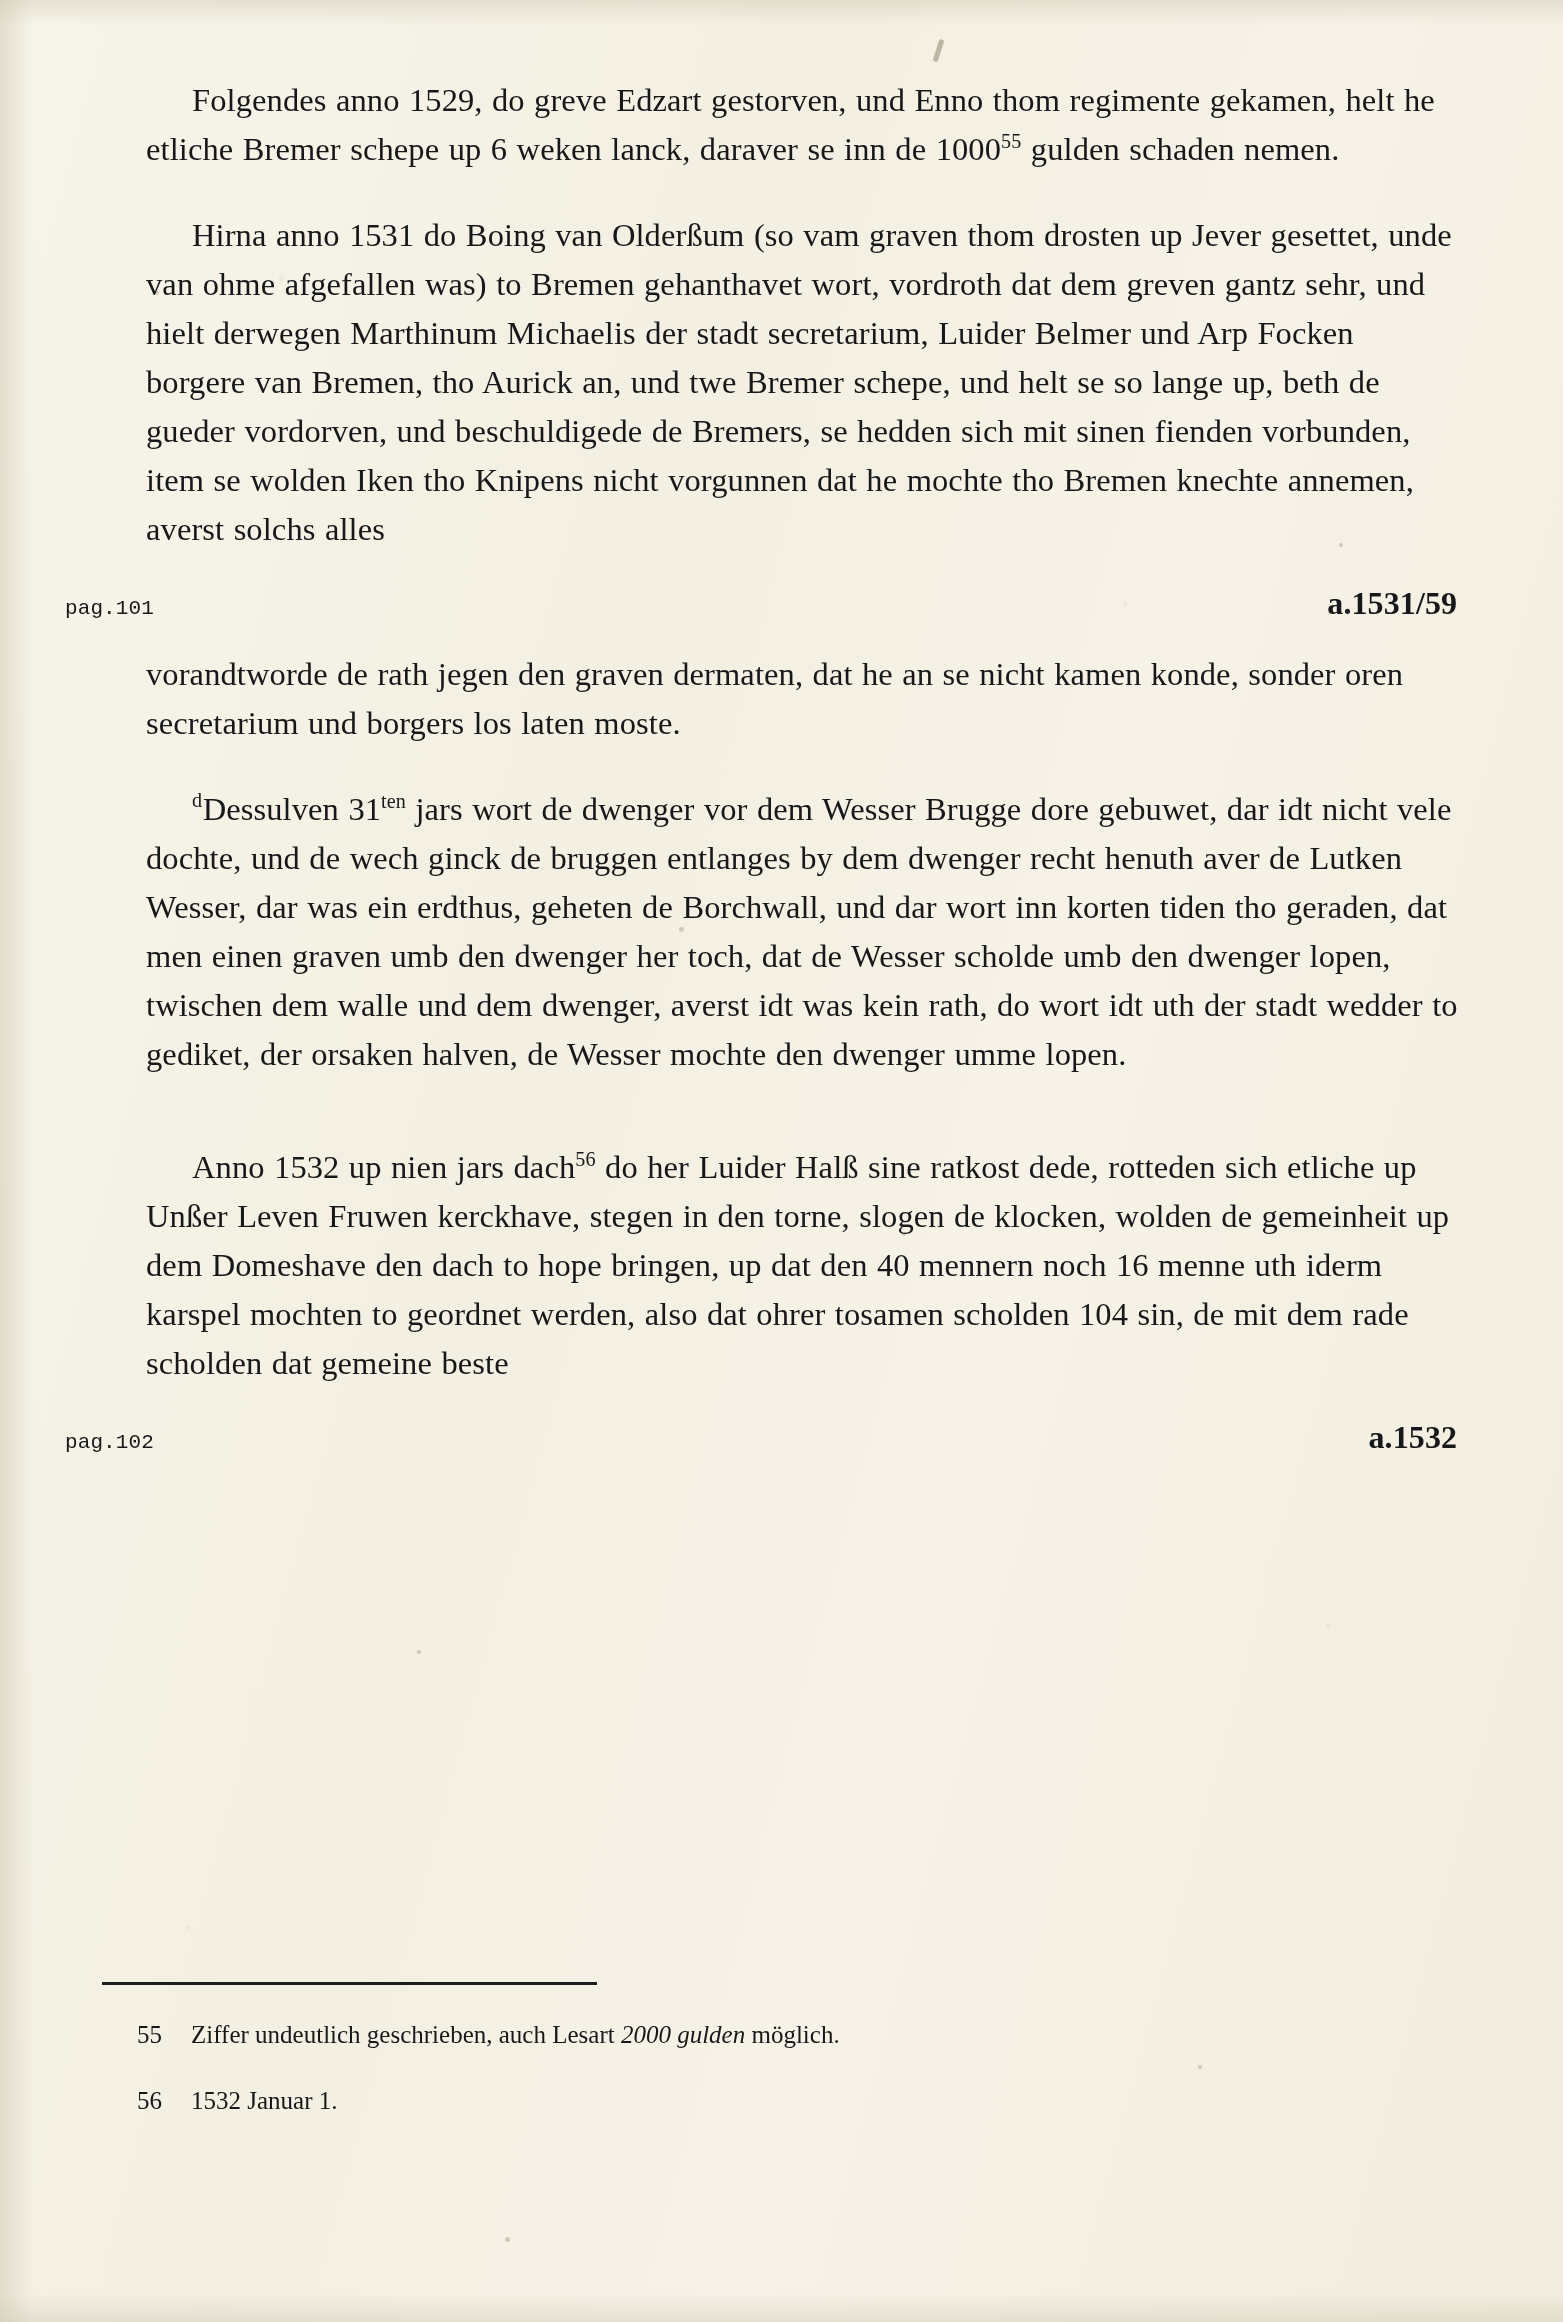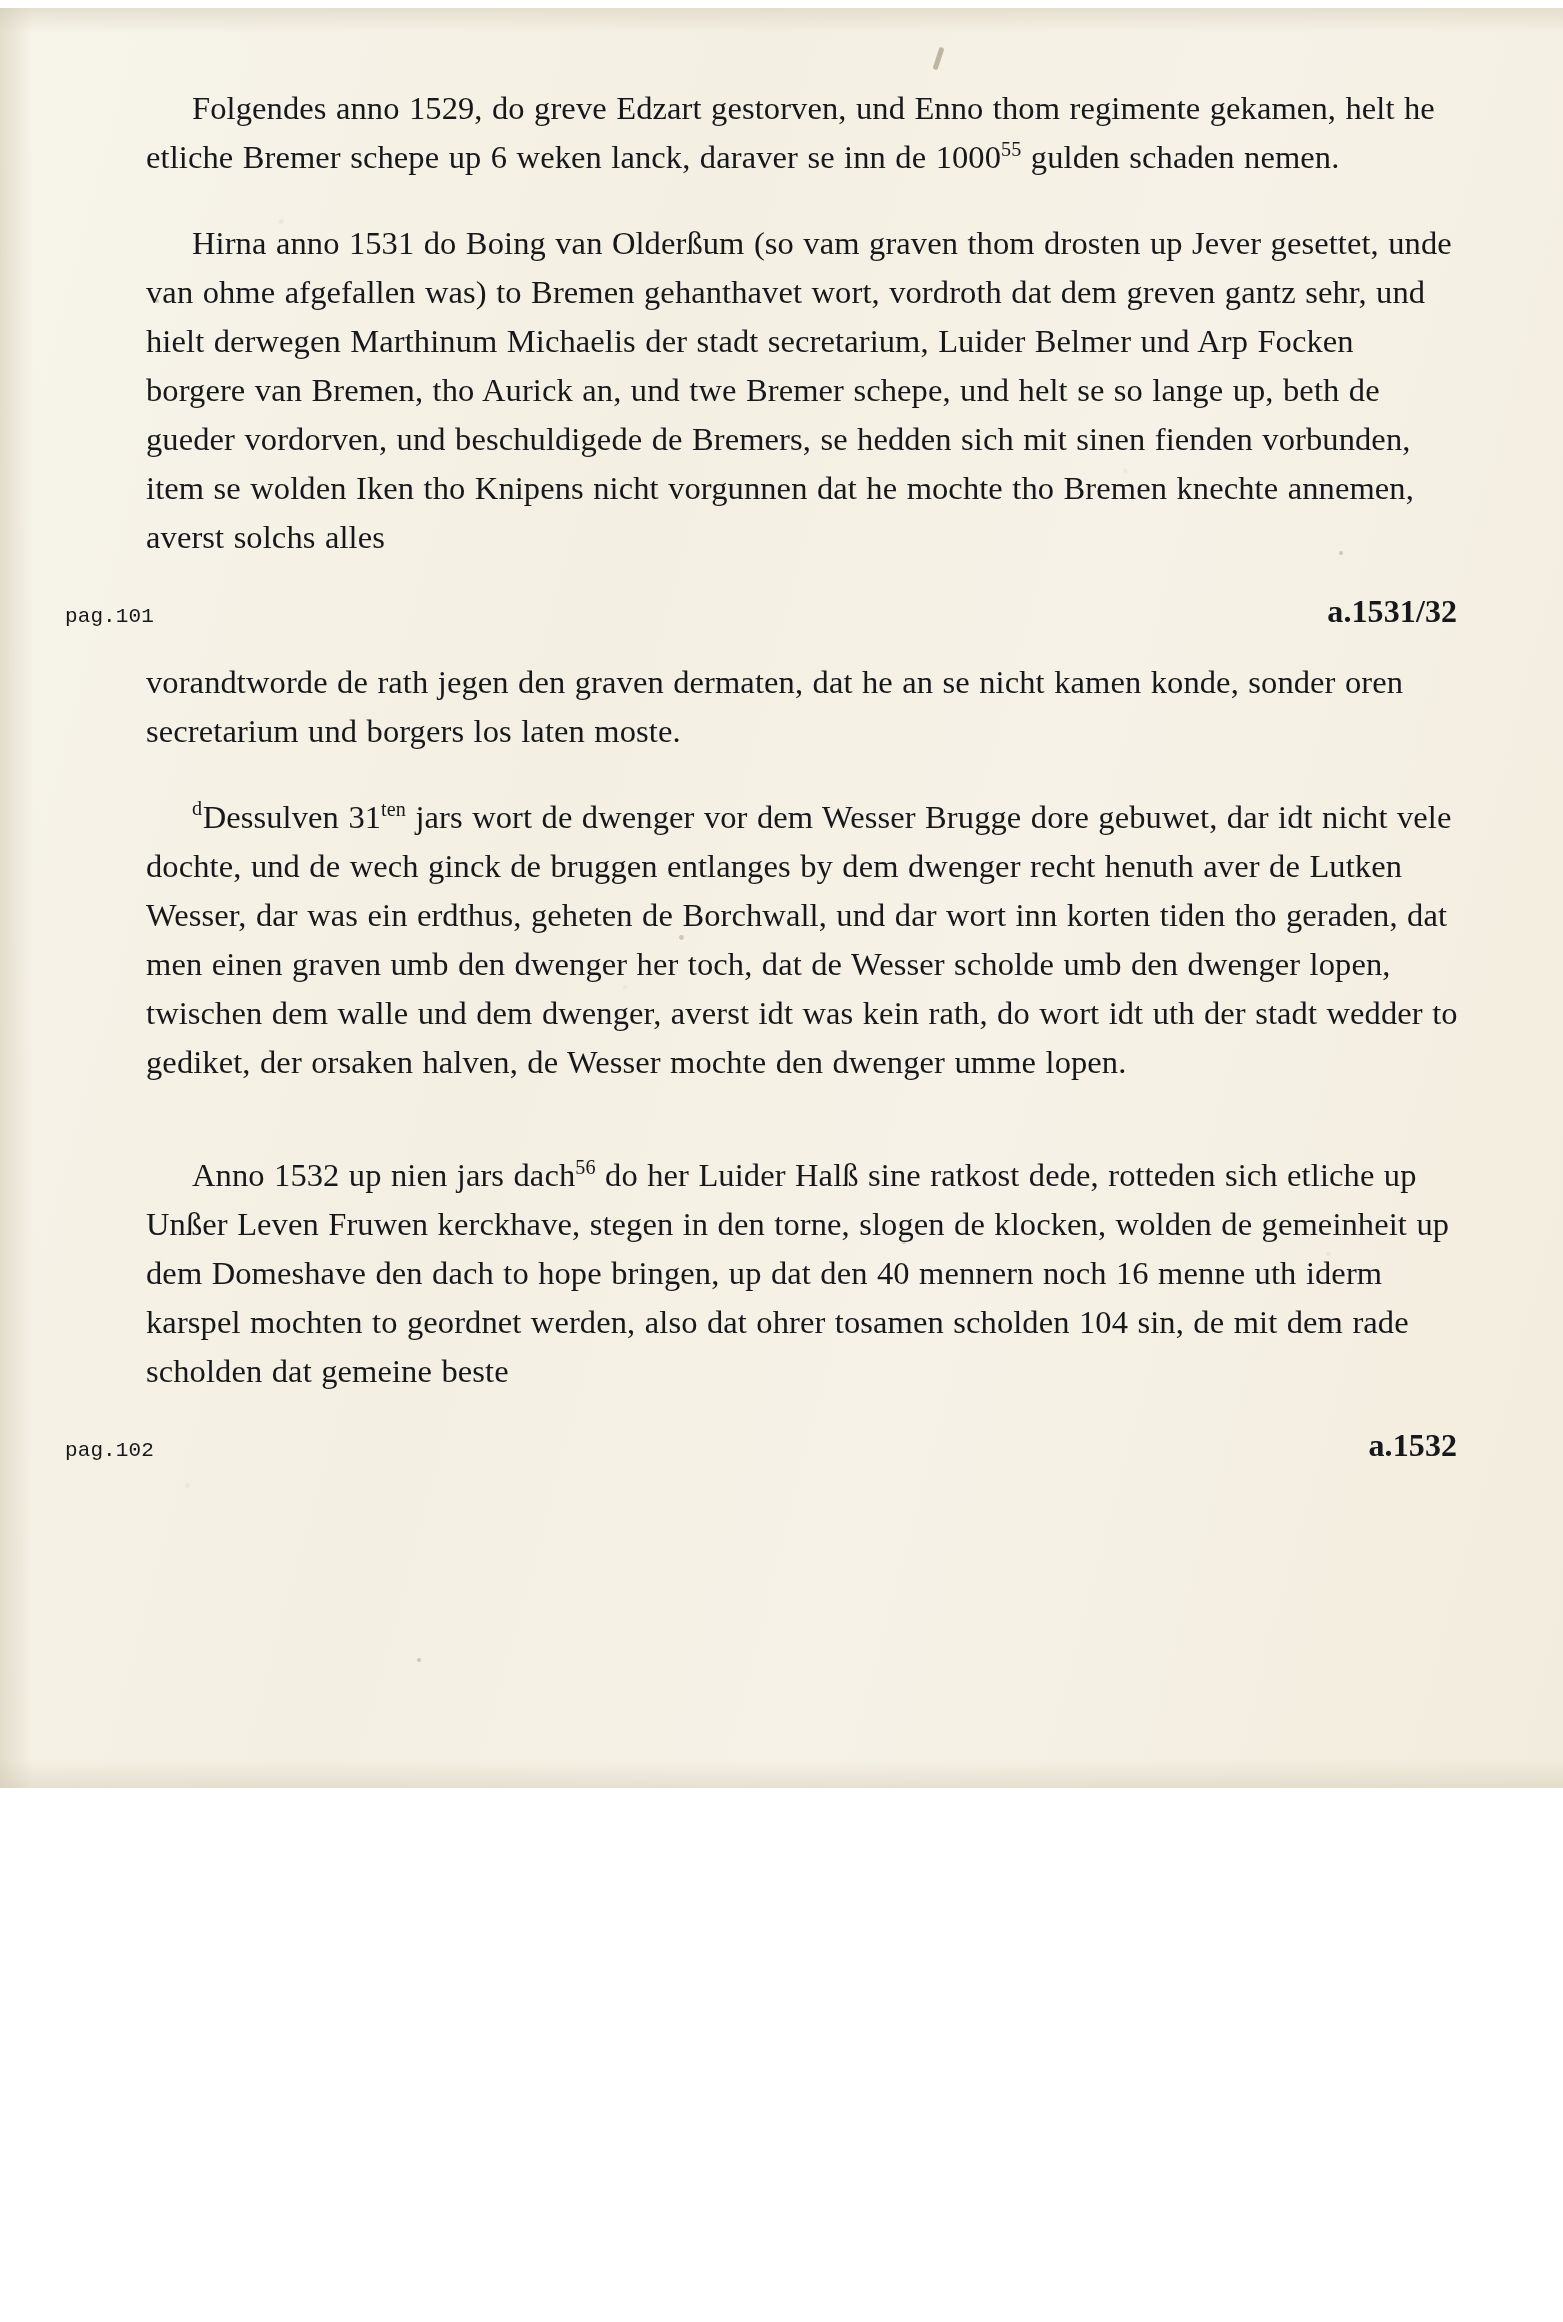--- a/index.html
+++ b/index.html
@@ -7,22 +7,22 @@
     margin: 0;
     padding: 0;
     background: #ffffff;
   }
   body {
     font-family: "Liberation Serif", "DejaVu Serif", serif;
   }
   .page {
     position: relative;
     width: 1563px;
-    height: 1780px;
-    margin: 8px auto;
+    height: 2322px;
+    margin: 0 auto;
     background: #f4f1e6;
     background-image:
       radial-gradient(circle at 18% 12%, rgba(190,180,150,0.18) 0 1.9px, transparent 2.9px),
       radial-gradient(circle at 72% 26%, rgba(190,180,150,0.14) 0 1.9px, transparent 2.9px),
       radial-gradient(circle at 40% 55%, rgba(190,180,150,0.12) 0 1.9px, transparent 2.9px),
       radial-gradient(circle at 85% 70%, rgba(190,180,150,0.15) 0 1.9px, transparent 2.9px),
       radial-gradient(circle at 12% 83%, rgba(190,180,150,0.13) 0 1.9px, transparent 2.9px),
       linear-gradient(105deg, #f7f4ea 0%, #f3efe2 38%, #f6f2e7 62%, #f1ecdd 100%);
     overflow: hidden;
     box-sizing: border-box;
@@ -180,21 +180,21 @@
   <div class="content body-text">
 
     <p class="para">Folgendes anno 1529, do greve Edzart gestorven, und Enno thom regimente gekamen, helt he etliche Bremer schepe up 6 weken lanck, daraver se inn de 1000<sup>55</sup> gulden schaden nemen.</p>
 
     <div class="block-gap"></div>
 
     <p class="para tight">Hirna anno 1531 do Boing van Olderßum (so vam graven thom drosten up Jever gesettet, unde van ohme afgefallen was) to Bremen gehanthavet wort, vordroth dat dem greven gantz sehr, und hielt derwegen Marthinum Michaelis der stadt secretarium, Luider Belmer und Arp Focken borgere van Bremen, tho Aurick an, und twe Bremer schepe, und helt se so lange up, beth de gueder vordorven, und beschuldigede de Bremers, se hedden sich mit sinen fienden vorbunden, item se wolden Iken tho Knipens nicht vorgunnen dat he mochte tho Bremen knechte annemen, averst solchs alles</p>
 
     <div class="running-head">
       <span class="pag">pag.101</span>
-      <span class="anno">a.1531/32</span>
+      <span class="anno">a.1531/59</span>
     </div>
 
     <p class="para no-indent">vorandtworde de rath jegen den graven dermaten, dat he an se nicht kamen konde, sonder oren secretarium und borgers los laten moste.</p>
 
     <div class="block-gap"></div>
 
     <p class="para"><sup class="pre">d</sup>Dessulven 31<sup>ten</sup> jars wort de dwenger vor dem Wesser Brugge dore gebuwet, dar idt nicht vele dochte, und de wech ginck de bruggen entlanges by dem dwenger recht henuth aver de Lutken Wesser, dar was ein erdthus, geheten de Borchwall, und dar wort inn korten tiden tho geraden, dat men einen graven umb den dwenger her toch, dat de Wesser scholde umb den dwenger lopen, twischen dem walle und dem dwenger, averst idt was kein rath, do wort idt uth der stadt wedder to gediket, der orsaken halven, de Wesser mochte den dwenger umme lopen.</p>
 
     <div class="block-gap"></div>
 

